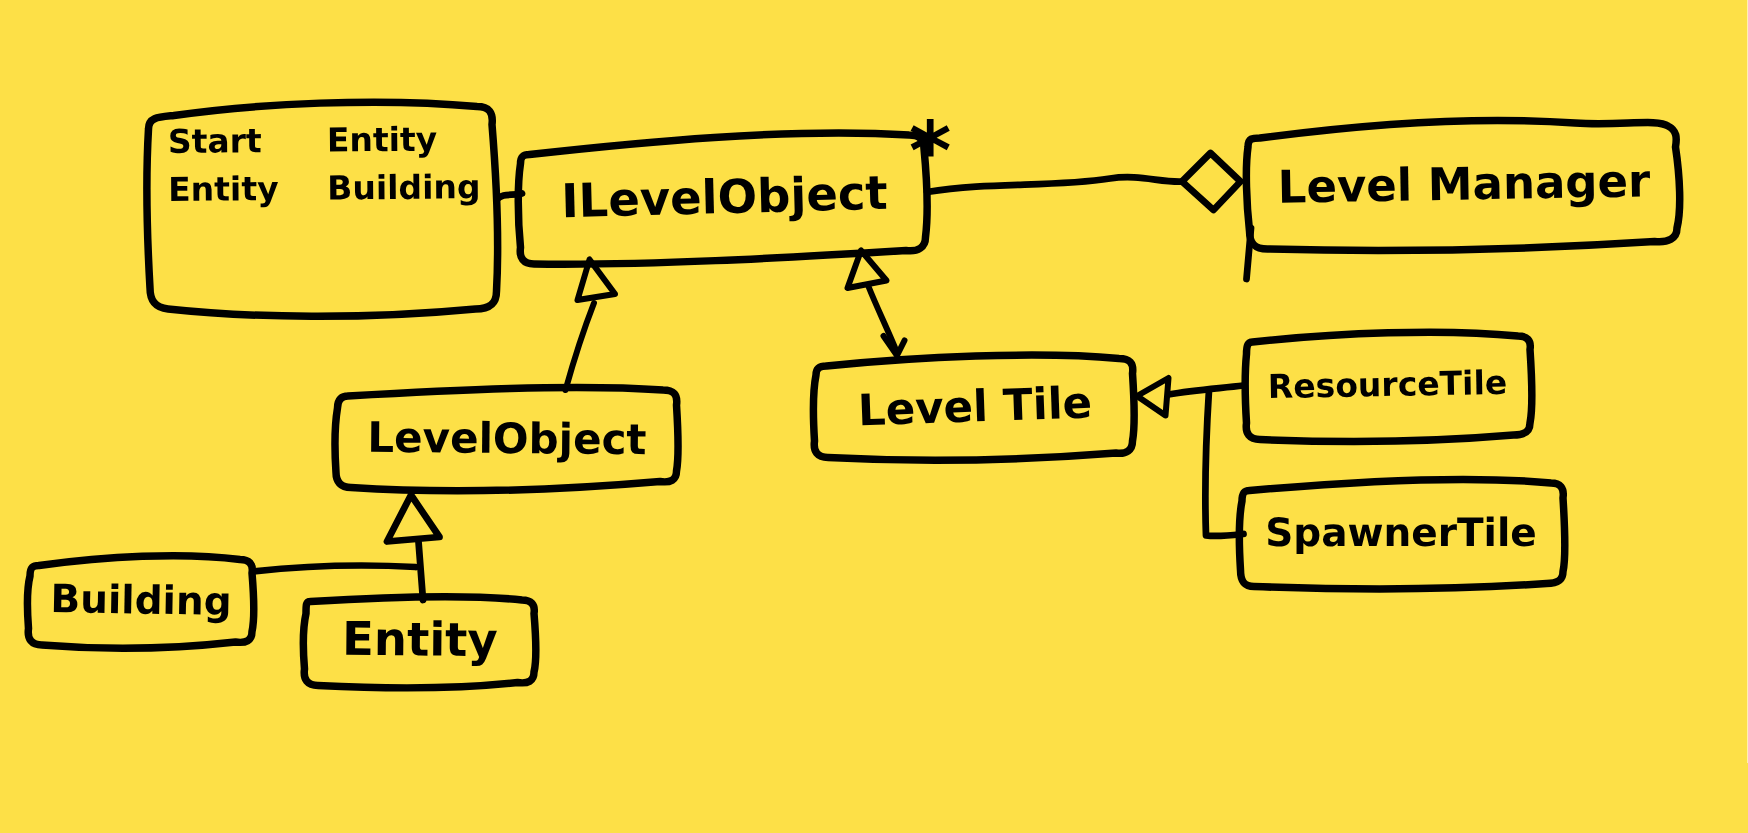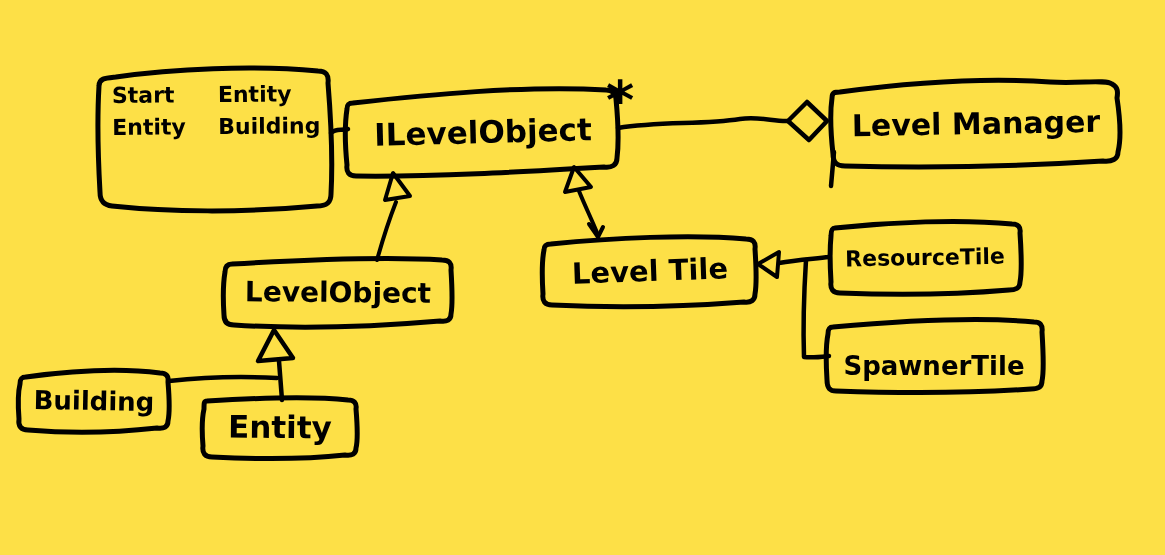--- a/index.html
+++ b/index.html
@@ -110,19 +110,19 @@
   <div class="star">*</div>
 
   <div class="label" style="left:840px; top:86px; width:272px; height:74px; font-size:30px; transform:rotate(-1deg);">Level Manager</div>
 
   <div class="label" style="left:230px; top:262px; width:216px; height:60px; font-size:28px; transform:rotate(0.5deg);">LevelObject</div>
 
   <div class="label" style="left:548px; top:240px; width:204px; height:62px; font-size:29px; transform:rotate(-2deg);">Level Tile</div>
 
   <div class="label" style="left:833px; top:224px; width:184px; height:66px; font-size:22px; transform:rotate(-1deg);">ResourceTile</div>
 
-  <div class="label" style="left:831px; top:334px; width:206px; height:64px; font-size:26px;">SpawnerTile</div>
+  <div class="label" style="left:831px; top:324px; width:206px; height:64px; font-size:26px;">SpawnerTile</div>
 
   <div class="label" style="left:22px; top:374px; width:144px; height:54px; font-size:26px; transform:rotate(1deg);">Building</div>
 
   <div class="label" style="left:206px; top:400px; width:148px; height:54px; font-size:31px; transform:rotate(0.5deg);">Entity</div>
 
 </div>
 
 </body></html>

